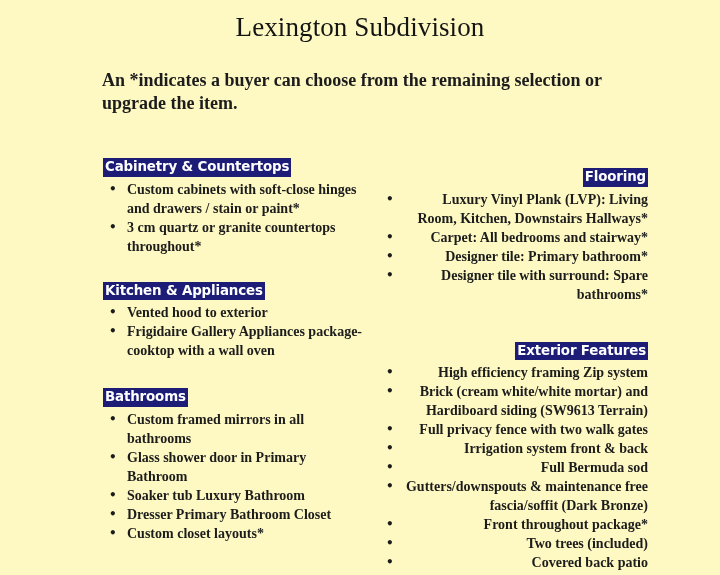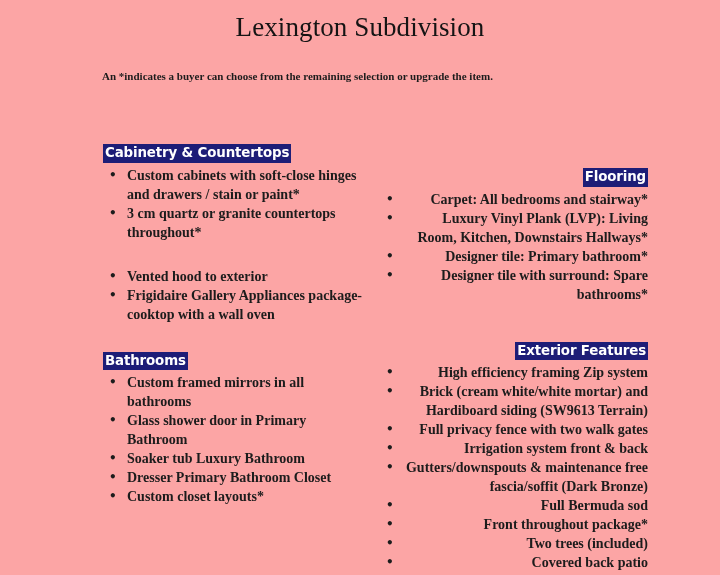--- a/index.html
+++ b/index.html
@@ -13,21 +13,21 @@
     position: relative;
     overflow: hidden;
     font-family: "Liberation Serif", "DejaVu Serif", serif;
     color: #1a1a1a;
     -webkit-font-smoothing: antialiased;
   }
 
   .page {
     position: absolute;
     inset: 0;
-    background: #fca5a5;
+    background: #fef9c3;
   }
 
   
   .doc-title {
     position: absolute;
     top: 12px;
     left: 0;
     width: 720px;
     text-align: center;
     font-family: "Liberation Serif", "DejaVu Serif", serif;
@@ -38,33 +38,33 @@
     line-height: 1.15;
   }
 
   
   .intro-note {
     position: absolute;
     top: 69px;
     left: 102px;
     width: 560px;
     font-family: "Liberation Serif", "DejaVu Serif", serif;
-    font-size: 11px;
+    font-size: 18px;
     font-weight: 700;
     color: #1c1c1c;
     line-height: 1.3;
   }
 
   
   .col {
     position: absolute;
   }
   .col-left {
     left: 103px;
-    top: 143px;
+    top: 157px;
     width: 262px;
   }
   .col-right {
     left: 380px;
     top: 167px;
     width: 268px;
     text-align: right;
   }
 
   
@@ -128,20 +128,21 @@
 
     <div class="section section-gap-a">
       <div class="section-heading">Cabinetry &amp; Countertops</div>
       <ul class="bullets">
         <li>Custom cabinets with soft-close hinges and drawers / stain or paint*</li>
         <li>3 cm quartz or granite countertops throughout*</li>
       </ul>
     </div>
 
     <div class="section section-gap-b">
+      <div class="section-heading">Kitchen &amp; Appliances</div>
       <ul class="bullets">
         <li>Vented hood to exterior</li>
         <li>Frigidaire Gallery Appliances package-cooktop with a wall oven</li>
       </ul>
     </div>
 
     <div class="section">
       <div class="section-heading">Bathrooms</div>
       <ul class="bullets">
         <li>Custom framed mirrors in all bathrooms</li>
@@ -152,36 +153,36 @@
       </ul>
     </div>
 
   </div>
 
   <div class="col col-right">
 
     <div class="section section-gap-c">
       <div class="section-heading">Flooring</div>
       <ul class="bullets">
+        <li>Luxury Vinyl Plank (LVP): Living Room, Kitchen, Downstairs Hallways*</li>
         <li>Carpet: All bedrooms and stairway*</li>
-        <li>Luxury Vinyl Plank (LVP): Living Room, Kitchen, Downstairs Hallways*</li>
         <li>Designer tile: Primary bathroom*</li>
         <li>Designer tile with surround: Spare bathrooms*</li>
       </ul>
     </div>
 
     <div class="section">
       <div class="section-heading">Exterior Features</div>
       <ul class="bullets">
         <li>High efficiency framing Zip system</li>
         <li>Brick (cream white/white mortar) and Hardiboard siding (SW9613 Terrain)</li>
         <li>Full privacy fence with two walk gates</li>
         <li>Irrigation system front &amp; back</li>
+        <li>Full Bermuda sod</li>
         <li>Gutters/downspouts &amp; maintenance free fascia/soffit (Dark Bronze)</li>
-        <li>Full Bermuda sod</li>
         <li>Front throughout package*</li>
         <li>Two trees (included)</li>
         <li>Covered back patio</li>
       </ul>
     </div>
 
   </div>
 
 </div>
 

